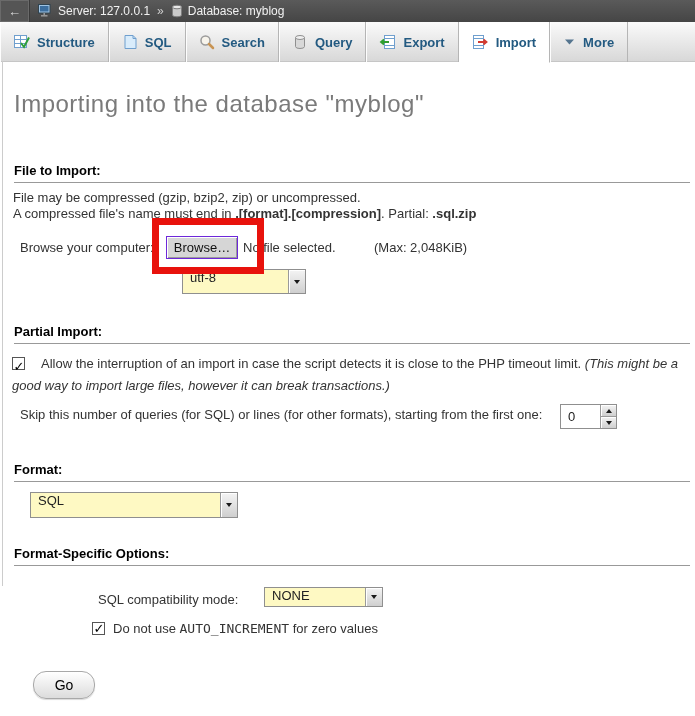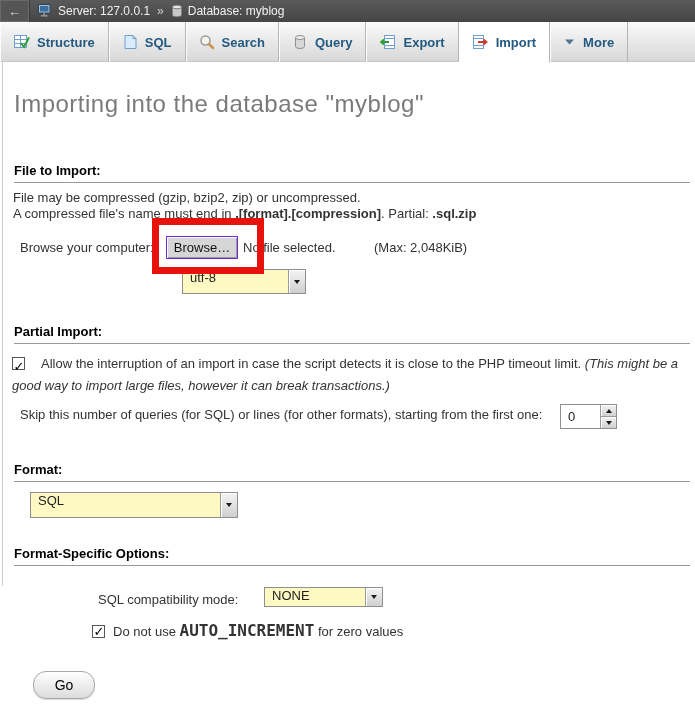--- a/index.html
+++ b/index.html
@@ -61,21 +61,21 @@
 
   
   .cb { display:inline-block; width:13px; height:13px; background:#fff; border:1px solid #555;
         position:relative; vertical-align:-2px; cursor:pointer; }
   .cb.checked::after { content:"✓"; position:absolute; left:0.5px; top:-2.5px; font-size:13px; font-weight:bold; color:#000; }
 
   .para { position:absolute; line-height:22px; color:#333; }
   .para .cb { margin-right:16px; }
   .para i { font-style:italic; }
 
-  code.mono { font-family:"DejaVu Sans Mono","Liberation Mono",monospace; font-size:16px;font-weight:bold; }
+  code.mono { font-family:"DejaVu Sans Mono","Liberation Mono",monospace; font-size:13px; }
 
   
   .redbox { position:absolute; left:152px; top:218px; width:112px; height:56px;
             border:7px solid #e8120c; z-index:10; }
 
   
   .gobtn { position:absolute; left:33px; top:671px; width:62px; height:28px; border-radius:13px;
            background:linear-gradient(#ffffff,#dcdcdc); border:1px solid #a8a8a8;
            font-family:"Liberation Sans",sans-serif; font-size:14px; color:#000; cursor:pointer;
            box-shadow:0 1px 1px rgba(0,0,0,0.15); }

